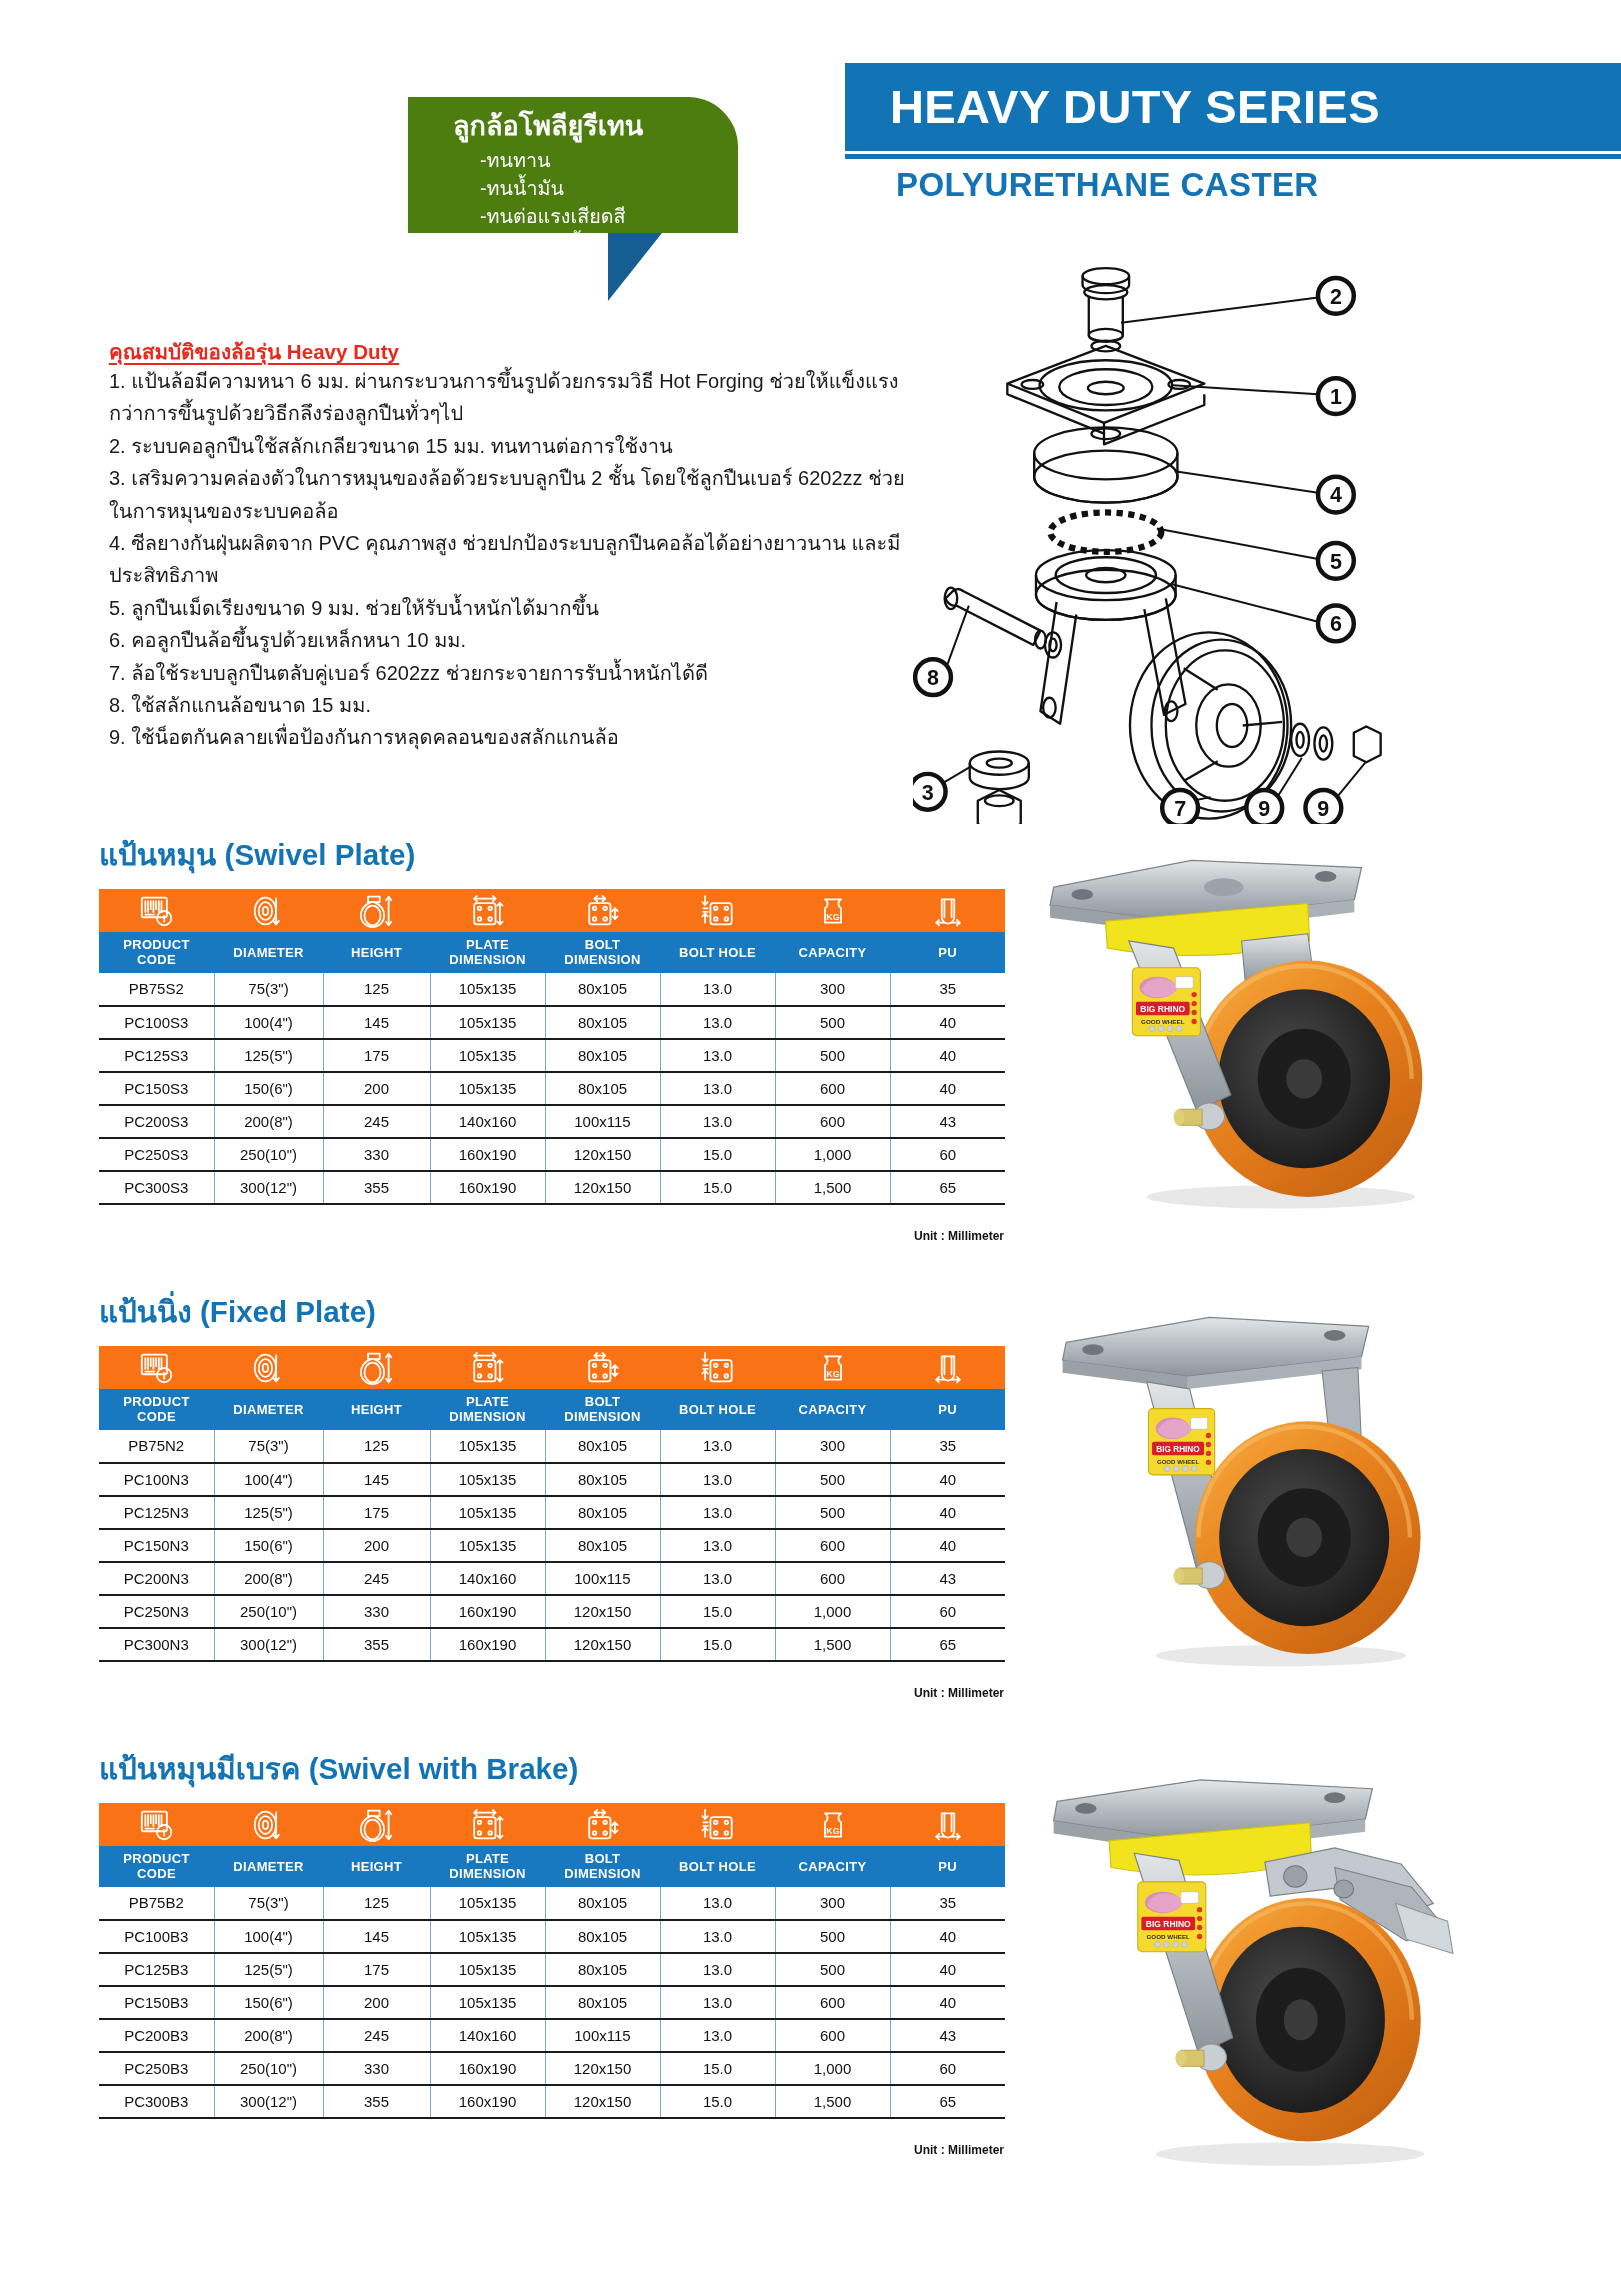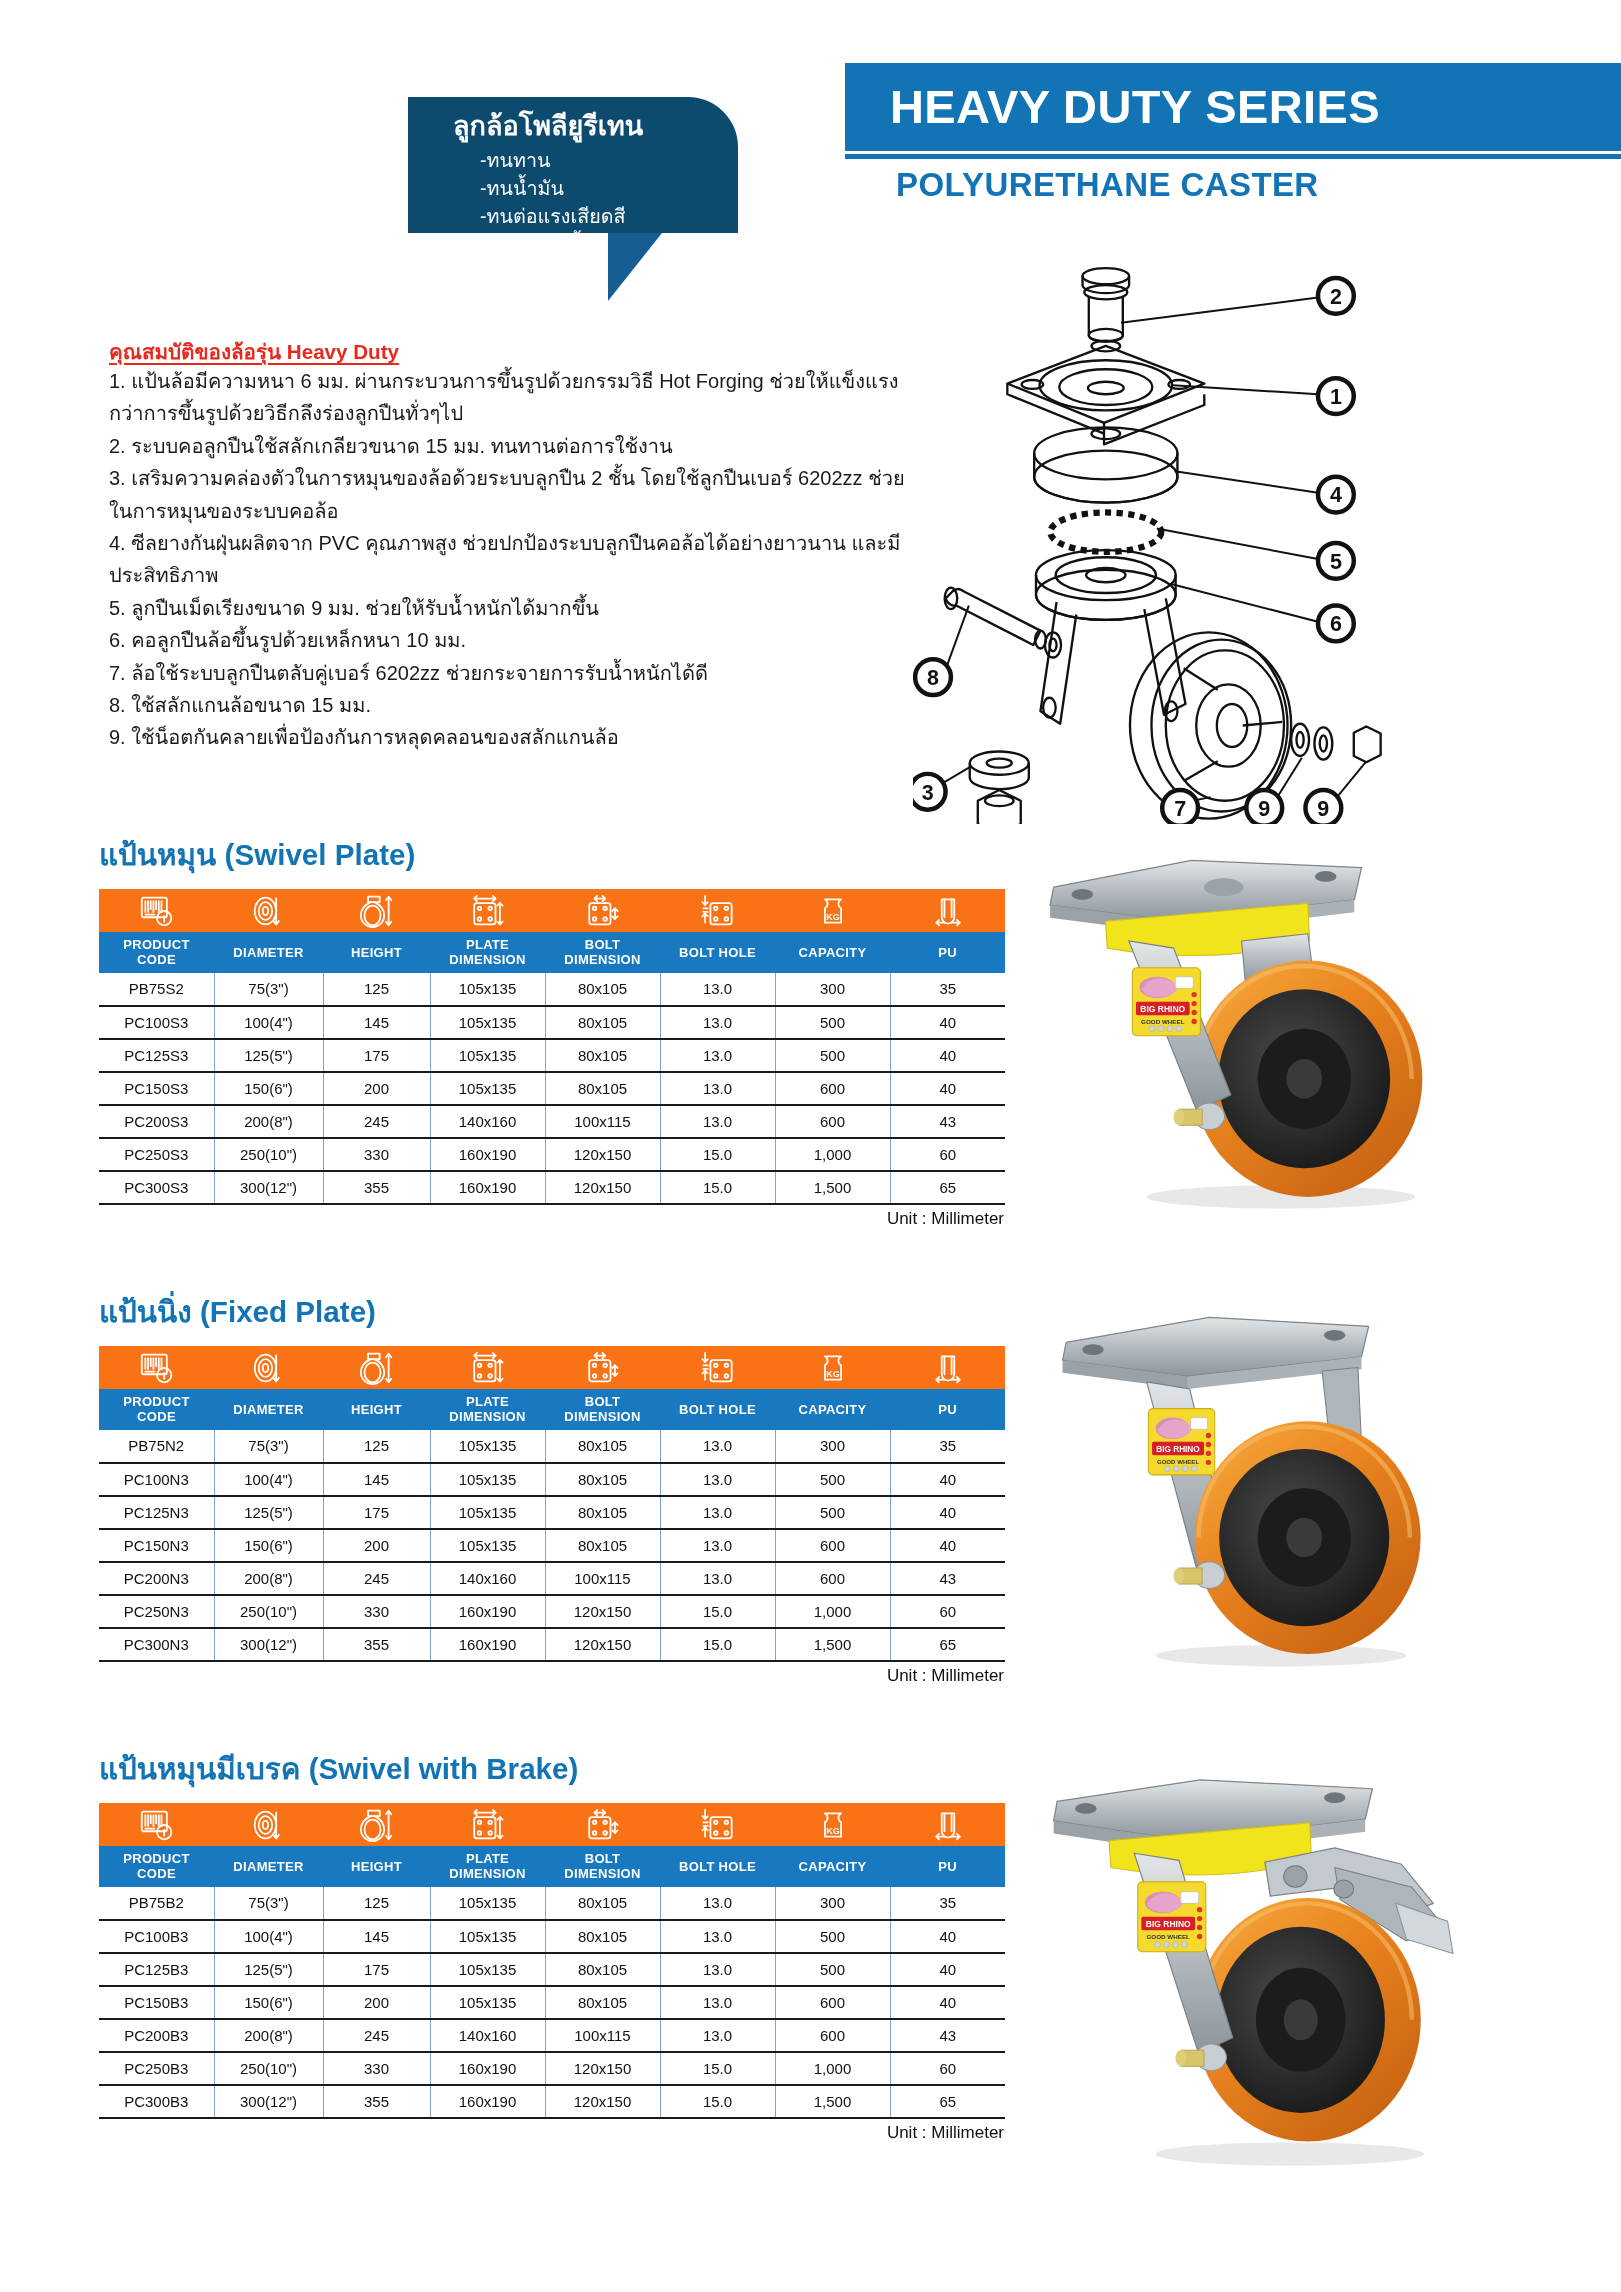--- a/index.html
+++ b/index.html
@@ -30,21 +30,21 @@
   }
   .subtitle-rule {
     position: absolute; left: 845px; top: 154px;
     width: 776px; height: 4.5px; background: #1274b5;
   }
 
   
   .bubble {
     position: absolute; left: 408px; top: 97px;
     width: 330px; height: 136px;
-    background: #0c4a6e;
+    background: #4d7c0f;
     border-top-right-radius: 50px;
   }
   .bubble-head {
     color: #ffffff; font-size: 27px; font-weight: bold;
     padding: 12.5px 0 3.6px 45px; line-height: 1.25;
   }
   .bubble-li {
     color: #ffffff; font-size: 19.7px; padding-left: 72px; line-height: 1.42;
   }
   .bubble-tail {
@@ -115,21 +115,21 @@
     font-size: 15px; color: #111111;
     border-bottom: 2px solid #1a1a1a;
     border-left: 0.9px solid #7ba7d4;
     background: #ffffff;
   }
   tbody.body tr td:first-child { border-left: none; }
   tbody.body tr:first-child td { border-top: none; }
 
   .unit {
     width: 905px; text-align: right;
-    font-size: 17px; color: #111111; padding-top: 4px;
+    font-size: 12px; color: #111111; padding-top: 24px; font-weight: bold;
   }
 
   
   .photo { position: absolute; }
   .photo svg { display: block; }
 </style>
 </head>
 <body>
 
 <div class="page">

